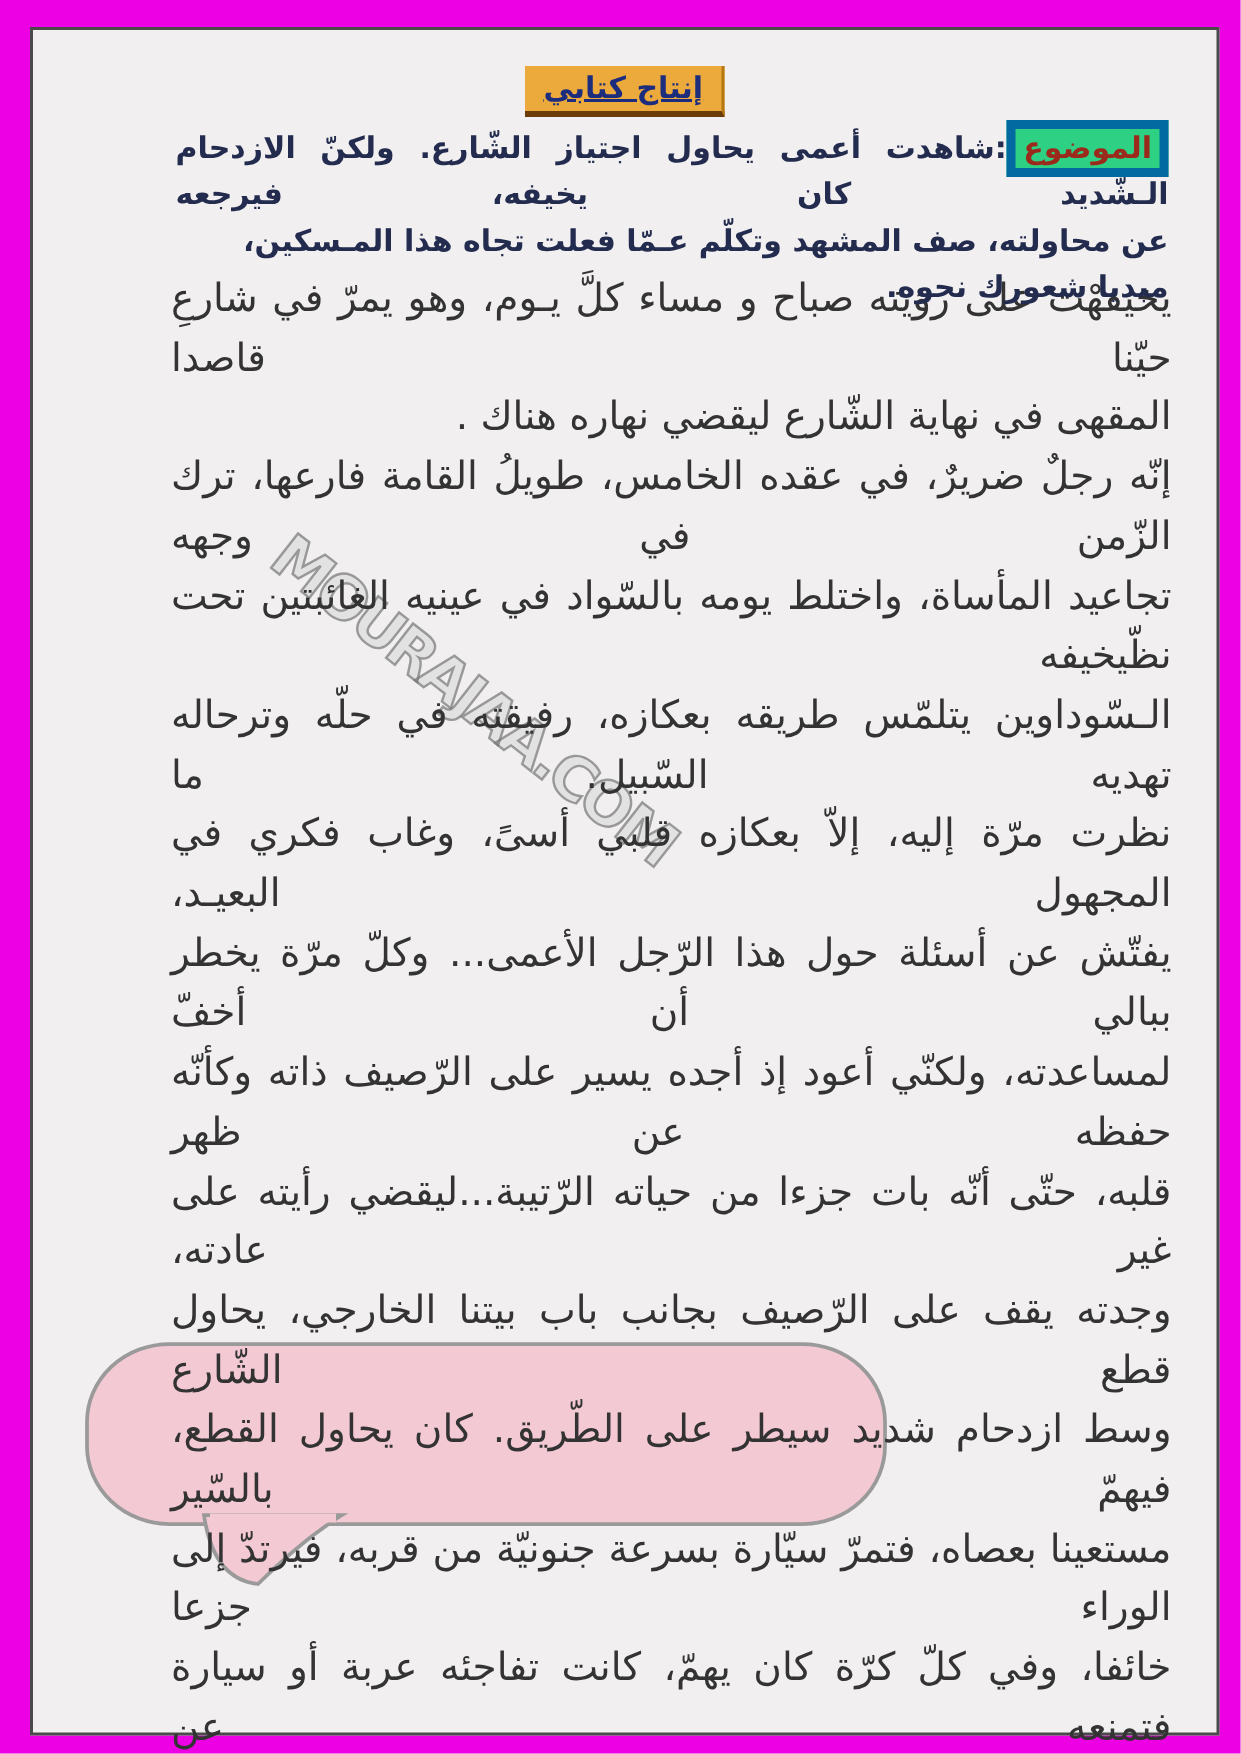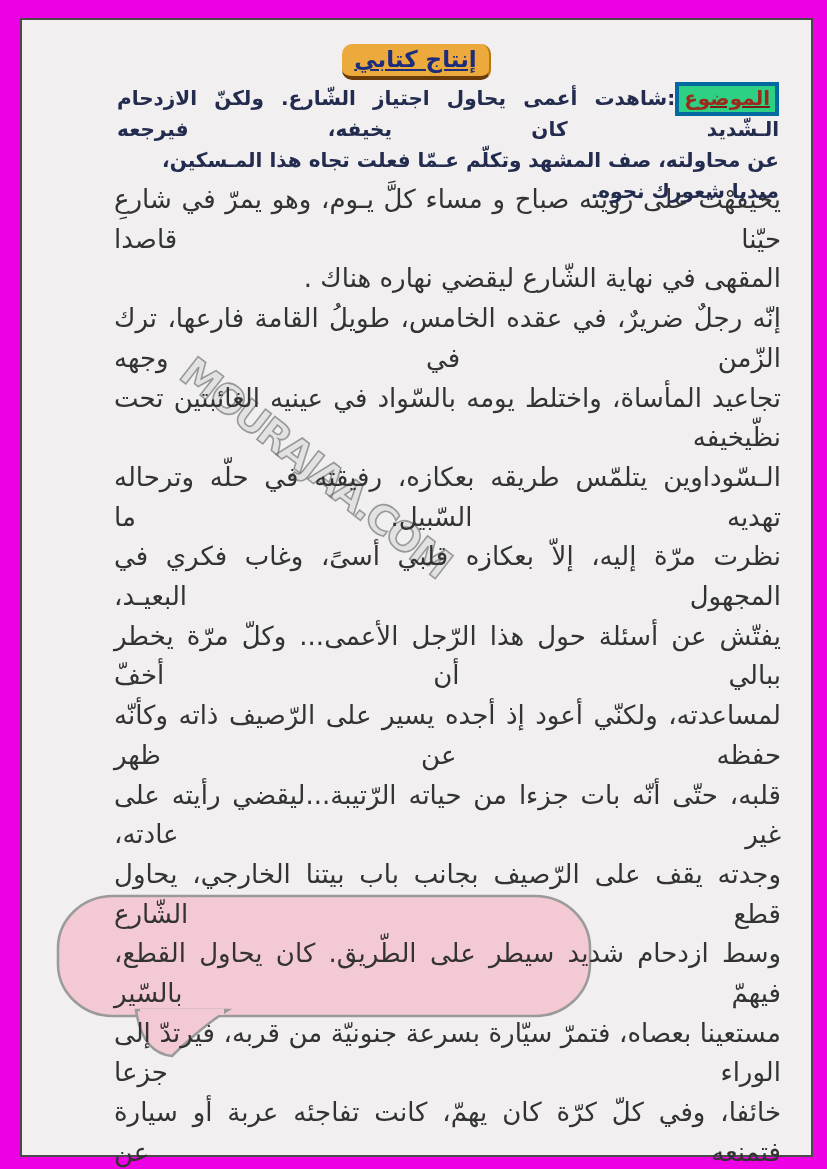--- a/index.html
+++ b/index.html
@@ -15,36 +15,36 @@
     background:var(--frame); overflow:hidden;
   }
   .sheet{
     position:absolute; top:18px; right:14px; bottom:12px; left:20px;
     background:var(--paper); border:2px solid #4a4a4a; box-sizing:border-box;
   }
   
   .title-row{position:absolute; top:24px; left:0; width:100%; text-align:center; z-index:3;}
   .title-badge{
     display:inline-block; background:var(--title-highlight);
-    color:var(--title-ink); font-size:23px; font-weight:bold;
+    color:var(--title-ink); font-size:20px; font-weight:bold;
     padding:2px 12px 4px; text-decoration:underline;
-    border-right:2px solid #b5770f; border-bottom:4px solid #6b3c08;border-radius:10px;
+    border-right:2px solid #b5770f; border-bottom:4px solid #6b3c08;
   }
   
   .topic{
     position:absolute; top:63px; right:32px; left:95px; z-index:3;
     direction:rtl; color:var(--topic-ink); font-size:20px; font-weight:bold;
     line-height:31px;
   }
   .topic-line{ text-align:justify; text-align-last:justify; }
   .topic-line.end{ text-align:right; text-align-last:right; }
   .topic-label{
     background:var(--topic-highlight); color:var(--topic-label-ink);
-    padding:0 5px 2px; text-decoration:underline;
-    text-decoration-color:#7c1d12; border:4px solid #0369a1;
+    padding:0 5px 2px; 
+    text-decoration-color:#7c1d12; border:6px solid #0369a1;
   }
   
   .essay{
     position:absolute; top:160px; right:30px; left:92px; z-index:2;
     direction:rtl; color:var(--ink); font-size:26px; font-weight:500;
     line-height:39.7px;
   }
   .line{ text-align:justify; text-align-last:justify; white-space:nowrap0; }
   .line.end{ text-align:left; text-align-last:right; }
   

